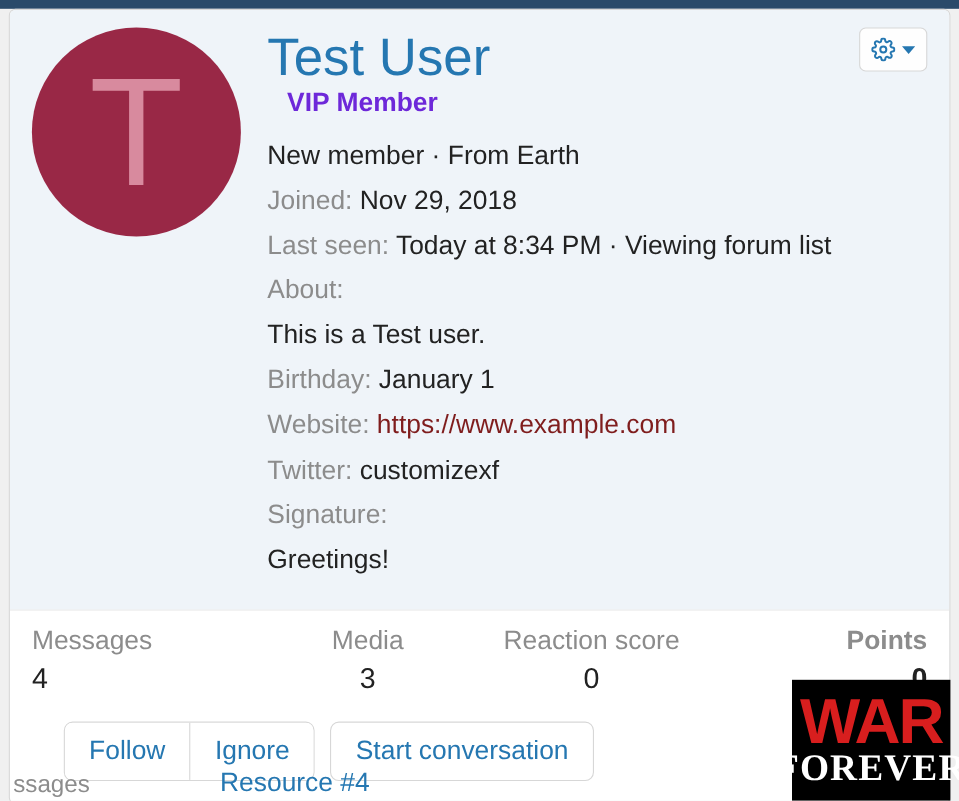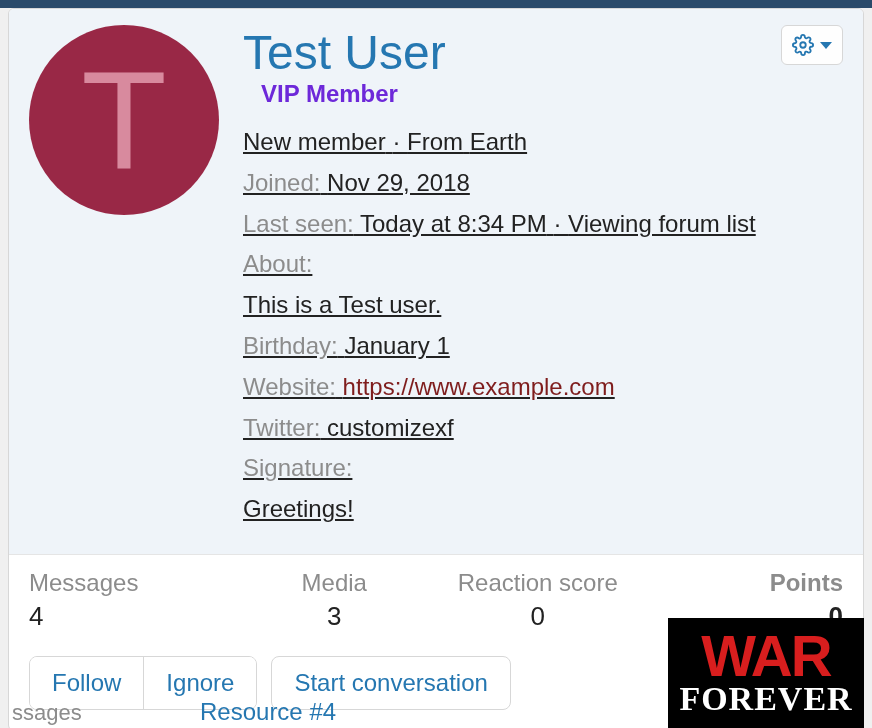--- a/index.html
+++ b/index.html
@@ -58,21 +58,20 @@
     color: #6d28d9;
     font-size: 24px;
     font-weight: 700;
     margin-left: 18px;
     margin-bottom: 14px;
   }
   .info-line {
     font-size: 24px;
     line-height: 1.7;
     color: #222;
-    text-decoration: underline;
   }
   .label {
     color: #8c8c8c;
   }
   .weblink {
     color: #7f1d1d;
     text-decoration: none;
   }
   .gear-btn {
     position: absolute;
@@ -117,20 +116,21 @@
   .actions {
     padding: 14px 20px 20px 20px;
     display: flex;
     gap: 14px;
   }
   .btn-group {
     display: flex;
     border: 1px solid #d7d7d7;
     border-radius: 8px;
     overflow: hidden;
+    margin-left: 29px;
   }
   .btn {
     background: #fff;
     color: #2577b1;
     font-size: 24px;
     padding: 12px 22px;
     cursor: pointer;
     border: none;
   }
   .btn + .btn {
@@ -157,21 +157,21 @@
     position: absolute;
     bottom: 2px;
     left: 200px;
     color: #2577b1;
     font-size: 24px;
   }
   .banner {
     position: absolute;
     right: 8px;
     bottom: 0;
-    width: 196px;
+    width: 144px;
     height: 110px;
     background: #000;
     display: flex;
     flex-direction: column;
     align-items: center;
     justify-content: center;
     padding: 4px;
   }
   .banner-war {
     font-family: Impact, "Arial Black", sans-serif;

